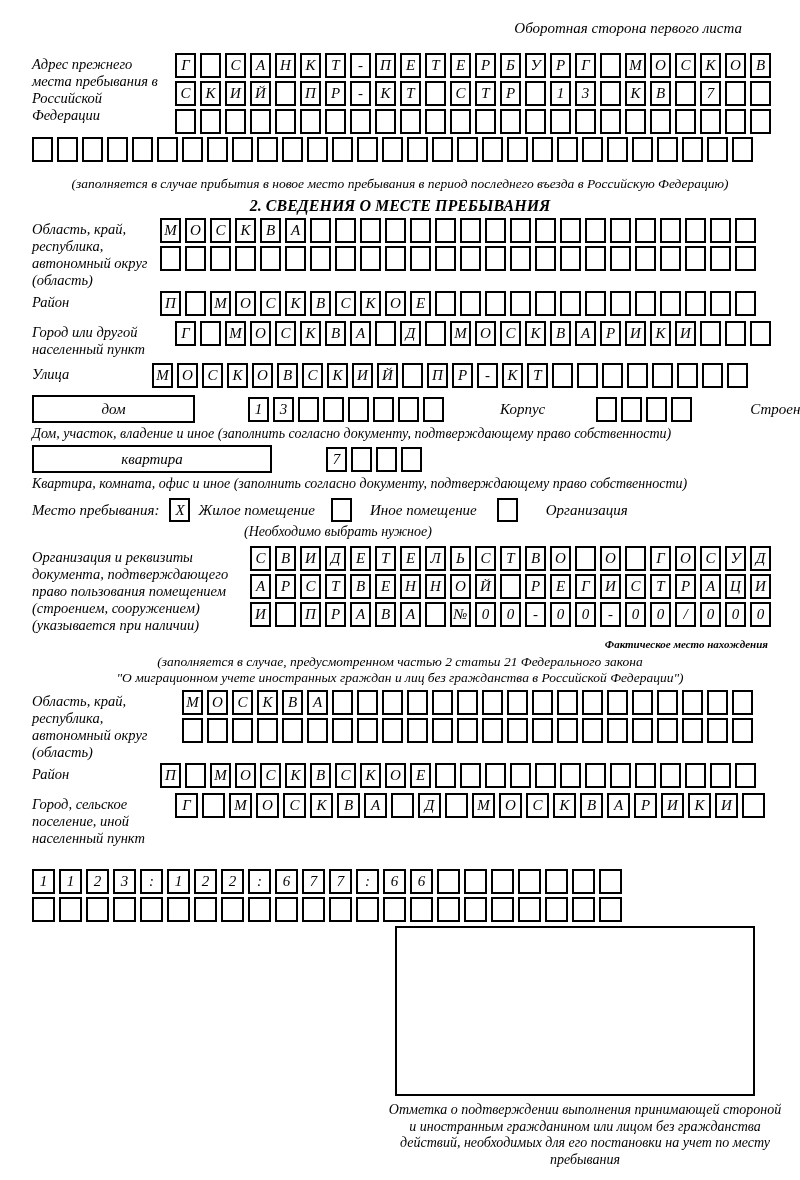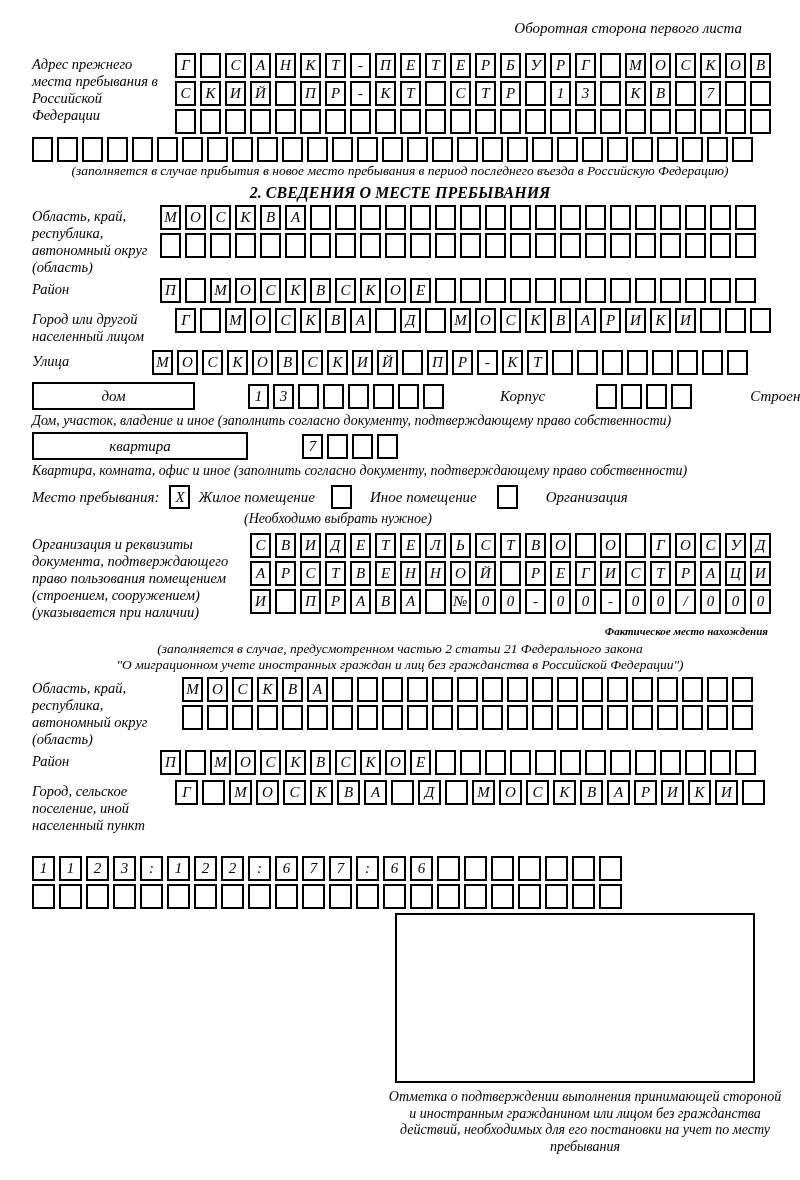--- a/index.html
+++ b/index.html
@@ -154,21 +154,21 @@
       <span class="cell"></span>
       <span class="cell"></span>
       <span class="cell"></span>
       <span class="cell"></span>
       <span class="cell"></span>
       <span class="cell"></span>
       <span class="cell"></span>
       <span class="cell"></span>
       <span class="cell"></span>
     </div>
-  <div class="note center" style="margin-top:1px">(заполняется в случае прибытия в новое место пребывания в период последнего въезда в Российскую Федерацию)</div>
+  <div class="note center" style="margin-top:14px">(заполняется в случае прибытия в новое место пребывания в период последнего въезда в Российскую Федерацию)</div>
 
   <div class="sec-title" style="margin-top:5px">2. СВЕДЕНИЯ О МЕСТЕ ПРЕБЫВАНИЯ</div>
 
   <div class="frow" style="margin-top:3px">
     <div class="flabel" style="width:128px">Область, край, республика, автономный округ (область)</div>
     <div class="ccol">
       <div class="cellrow">
           <span class="cell">М</span>
           <span class="cell">О</span>
           <span class="cell">С</span>
@@ -247,21 +247,21 @@
         <span class="cell"></span>
         <span class="cell"></span>
         <span class="cell"></span>
         <span class="cell"></span>
         <span class="cell"></span>
         <span class="cell"></span>
       </div>
   </div>
 
   <div class="frow" style="margin-top:5px">
-    <div class="flabel" style="width:143px">Город или другой населенный лицом</div>
+    <div class="flabel" style="width:143px">Город или другой населенный пункт</div>
     <div class="cellrow">
         <span class="cell">Г</span>
         <span class="cell"></span>
         <span class="cell">М</span>
         <span class="cell">О</span>
         <span class="cell">С</span>
         <span class="cell">К</span>
         <span class="cell">В</span>
         <span class="cell">А</span>
         <span class="cell"></span>
@@ -336,21 +336,21 @@
     <div class="cellrow">
         <span class="cell">1</span>
         <span class="cell"></span>
         <span class="cell"></span>
         <span class="cell"></span>
       </div>
   </div>
   <div class="note" style="margin-top:3px;font-size:14px">Дом, участок, владение и иное (заполнить согласно документу, подтверждающему право собственности)</div>
 
   <div class="inline-row" style="margin-top:3px">
-    <div class="labelbox" style="width:216px">квартира</div>
+    <div class="labelbox" style="width:240px">квартира</div>
     <div class="cellrow" style="margin-left:10px">
         <span class="cell">7</span>
         <span class="cell"></span>
         <span class="cell"></span>
         <span class="cell"></span>
       </div>
   </div>
   <div class="note" style="margin-top:3px;font-size:14px">Квартира, комната, офис и иное (заполнить согласно документу, подтверждающему право собственности)</div>
 
   <div class="stay-row">

